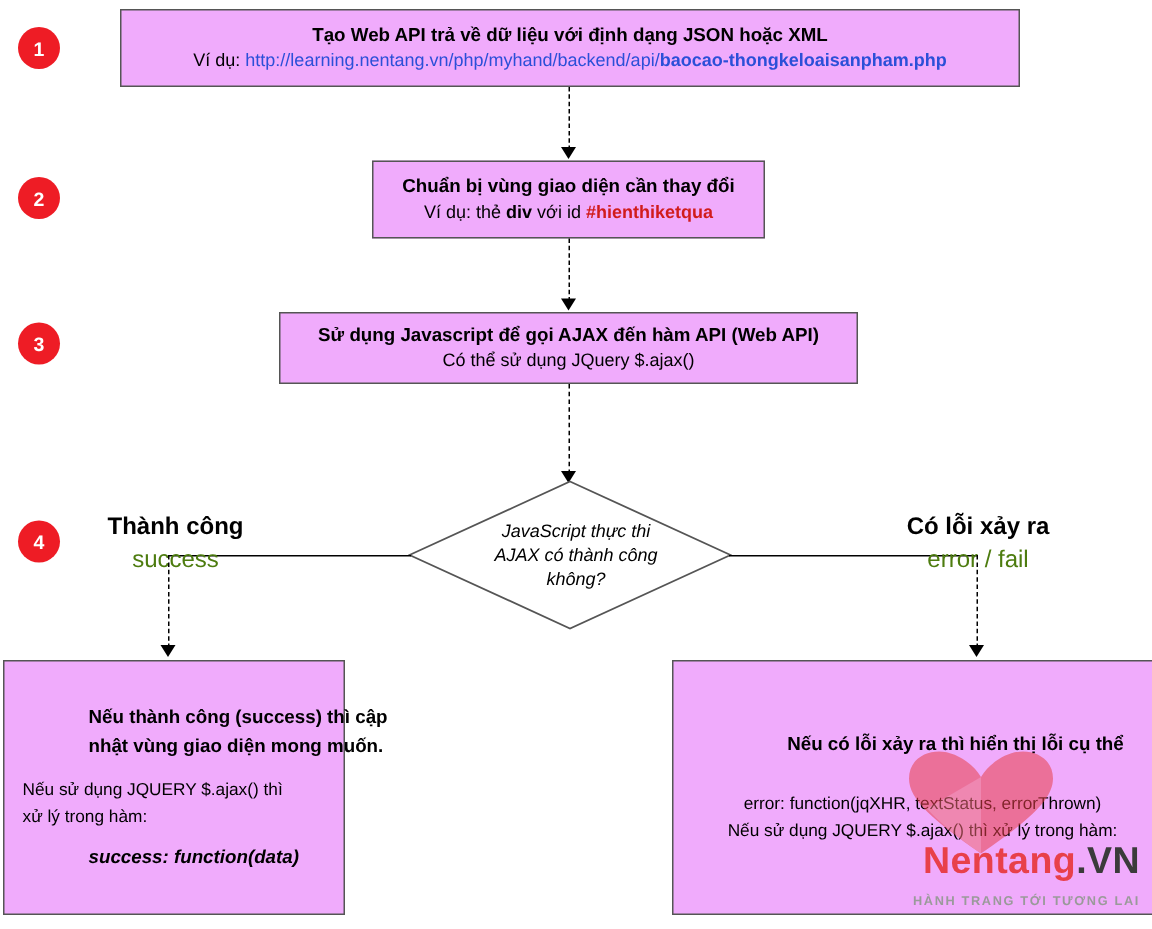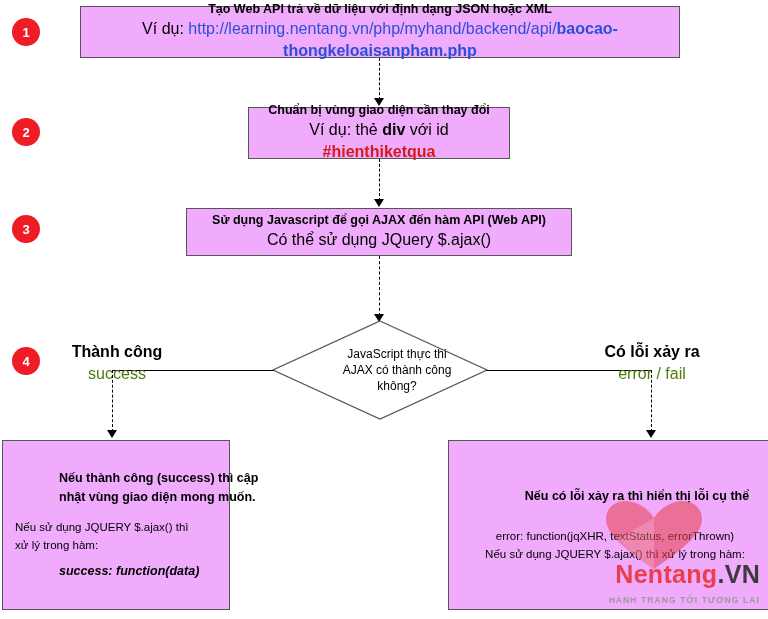--- a/index.html
+++ b/index.html
@@ -31,35 +31,35 @@
     border:1px solid #555;
     background:#f0abfc;
     display:flex;
     flex-direction:column;
     align-items:center;
     justify-content:center;
     text-align:center;
     padding:6px 8px;
   }
   .box .t1{font-size:12.5px;font-weight:bold;line-height:1.35;}
-  .box .t2{font-size:16px;line-height:1.4;}
+  .box .t2{font-size:12px;line-height:1.4;}
   .mono-blue{color:#2b4fd8;}
   .bold{font-weight:bold;}
   .blue-bold{color:#2b4fd8;font-weight:bold;}
   .red-bold{color:#d11c1c;font-weight:bold;}
 
   
   .diamond-wrap{position:absolute;}
   .diamond-shape{
     position:absolute;left:0;top:0;
   }
   .diamond-label{
-    position:absolute;left:17px;top:0;width:100%;height:100%;
+    position:absolute;left:4px;top:0;width:100%;height:100%;
     display:flex;flex-direction:column;align-items:center;justify-content:center;
-    font-size:12px;line-height:1.35;text-align:center;
+    font-size:12px;line-height:1.35;text-align:center;font-style:italic;
   }
 
   
   .vline{
     position:absolute;
     border-left:1.6px dashed #000;
     width:0;
   }
   .solid-h{
     position:absolute;

